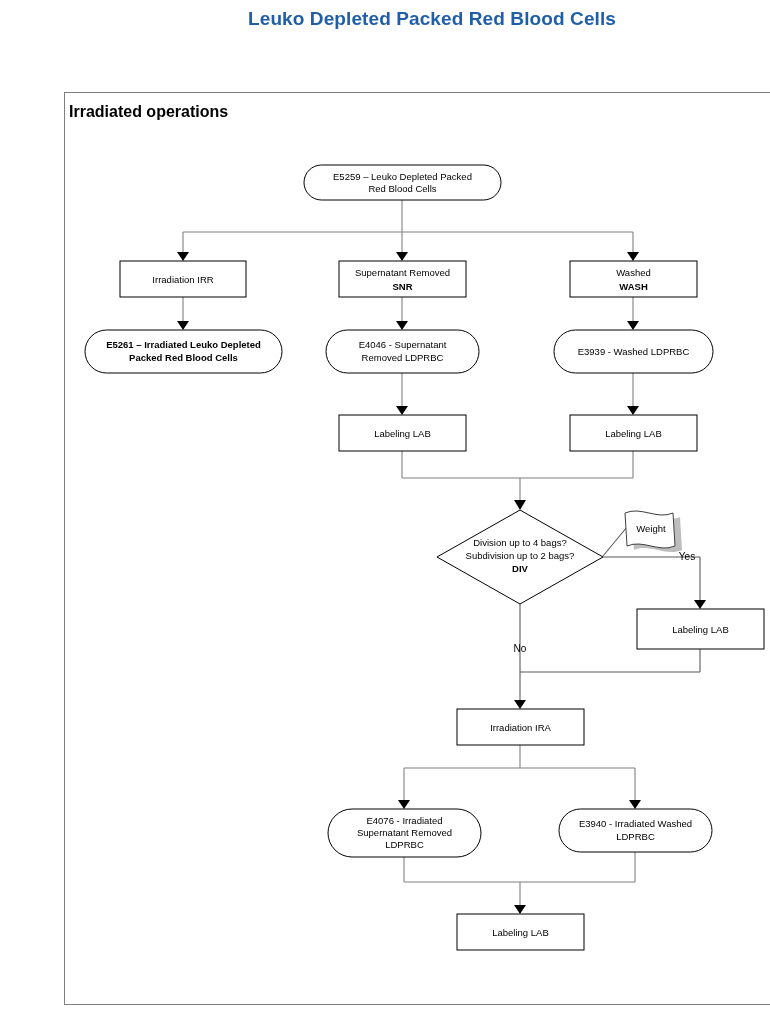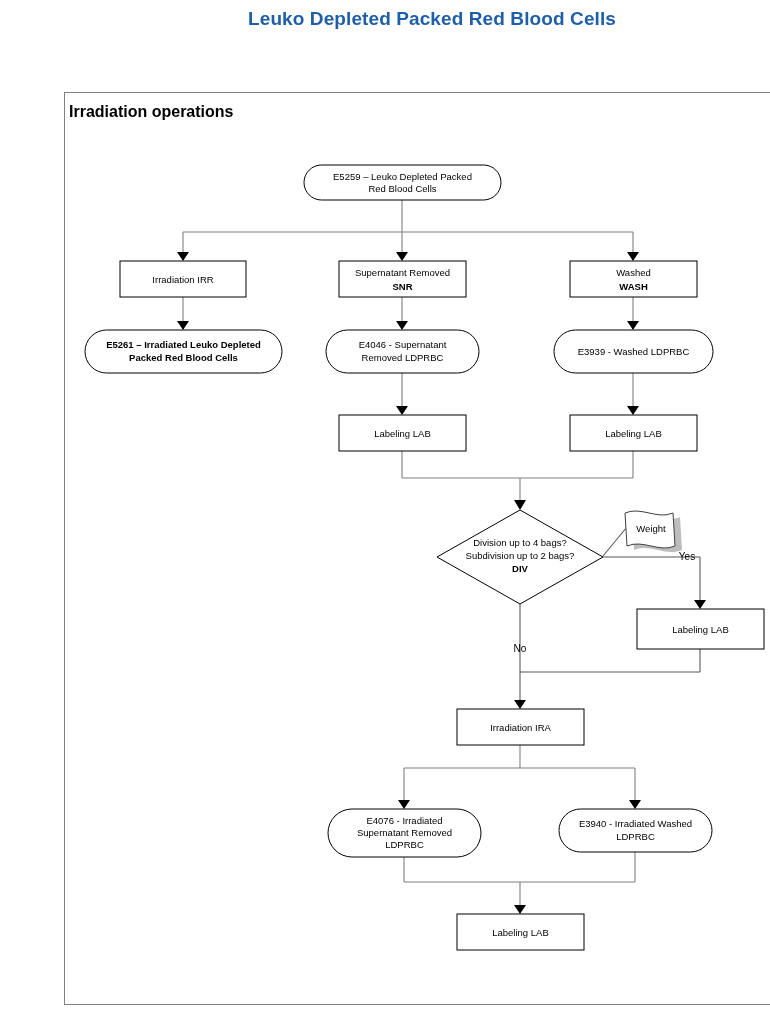--- a/index.html
+++ b/index.html
@@ -111,21 +111,21 @@
   }
 </style>
 </head>
 <body>
 
 <div id="page">
 
   <div id="doc-title">Leuko Depleted Packed Red Blood Cells</div>
 
   <div id="chart-frame"></div>
-  <div id="frame-label">Irradiation operations</div>
+  <div id="frame-label">Irradiated operations</div>
 
   <svg id="flow-svg" viewBox="0 0 770 1023">
 
     <g>
 
       <path class="conn" d="M355,200 L355,232"></path>
       <path class="conn" d="M136,232 L586,232"></path>
       <path class="conn" d="M136,232 L136,252"></path>
       <path class="conn" d="M355,232 L355,252"></path>
       <path class="conn" d="M586,232 L586,252"></path>

